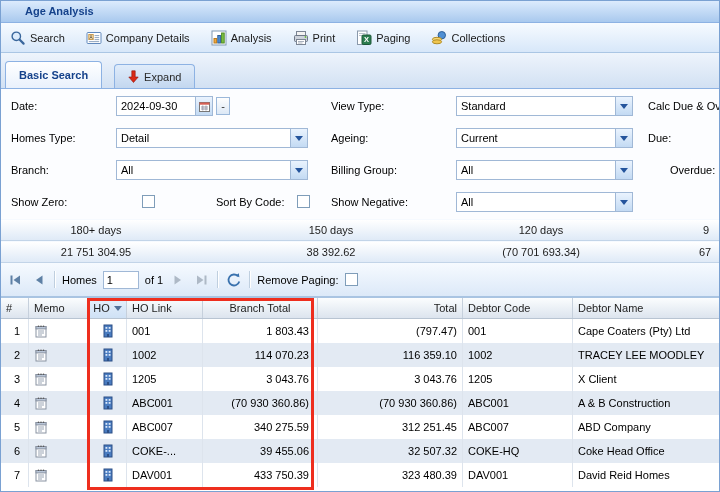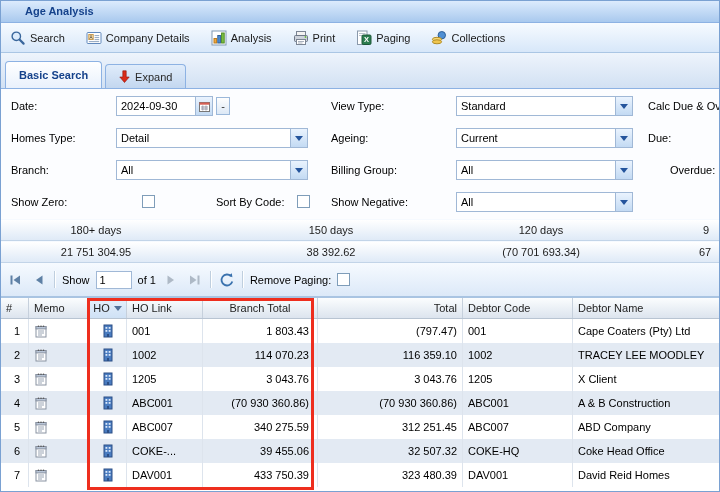--- a/index.html
+++ b/index.html
@@ -13,21 +13,21 @@
   .toolbar{position:absolute;left:0;top:22px;right:0;height:30px;box-sizing:border-box;
            background:linear-gradient(#f7fbff,#d7e7f9);border-bottom:1px solid #aac6e4;
            display:flex;align-items:center;padding:0 6px;gap:15px;}
   .tbtn{display:flex;align-items:center;gap:4px;color:#1a1a1a;padding:2px 3px;border-radius:2px;cursor:default;white-space:nowrap;}
   .ic{display:flex;align-items:center;}
   
   .tabstrip{position:absolute;left:0;top:52px;right:0;height:36px;box-sizing:border-box;
             background:linear-gradient(#eef4fc,#d2e1f3);border-bottom:1px solid #8db2e3;}
   .tabs{position:absolute;left:4px;bottom:0;display:flex;align-items:flex-end;}
   .tab{display:flex;align-items:center;gap:5px;padding:0 13px;border:1px solid #8db2e3;border-bottom:none;
-       border-radius:4px 4px 0 0;margin-right:3px;white-space:nowrap;}
+       border-radius:4px 4px 0 0;margin-right:12px;white-space:nowrap;}
   .tab.active{height:26px;background:linear-gradient(#ffffff,#e9f1fc);color:#15428b;font-weight:bold;}
   .tab.inactive{height:23px;background:linear-gradient(#e0ecfb,#c3d7ef);color:#2a2a2a;}
   
   .form{position:absolute;left:0;top:88px;right:0;height:130px;background:#fcfdff;}
   .flabel{position:absolute;height:20px;line-height:20px;white-space:nowrap;color:#000;}
   .field{position:absolute;height:20px;box-sizing:border-box;display:flex;border:1px solid #a0b8d6;background:#fff;}
   .field .val{flex:1;padding:0 4px;line-height:18px;overflow:hidden;white-space:nowrap;}
   .trigger{width:17px;box-sizing:border-box;border-left:1px solid #a0b8d6;
            background:linear-gradient(#eaf3fe,#c3daf3);display:flex;align-items:center;justify-content:center;}
   .arr{width:0;height:0;border:4px solid transparent;border-top:5px solid #24549c;margin-top:5px;}
@@ -266,21 +266,21 @@
         </span>
       </span>
     <span class="pbtn">
         <span class="ic">
           <svg width="16" height="16" viewBox="0 0 16 16">
             <path d="M11.5 3.5 L5 8l6.5 4.5z" fill="#5e80a5"></path>
           </svg>
         </span>
       </span>
     <span class="psep"></span>
-    <span class="plabel">Show</span>
+    <span class="plabel">Homes</span>
     <input class="pinput" value="1" style="">
     <span class="plabel">of 1</span>
     <span class="pbtn">
         <span class="ic">
           <svg width="16" height="16" viewBox="0 0 16 16">
             <path d="M4.5 3.5 L11 8l-6.5 4.5z" fill="#aeb9c6"></path>
           </svg>
         </span>
       </span>
     <span class="pbtn">

